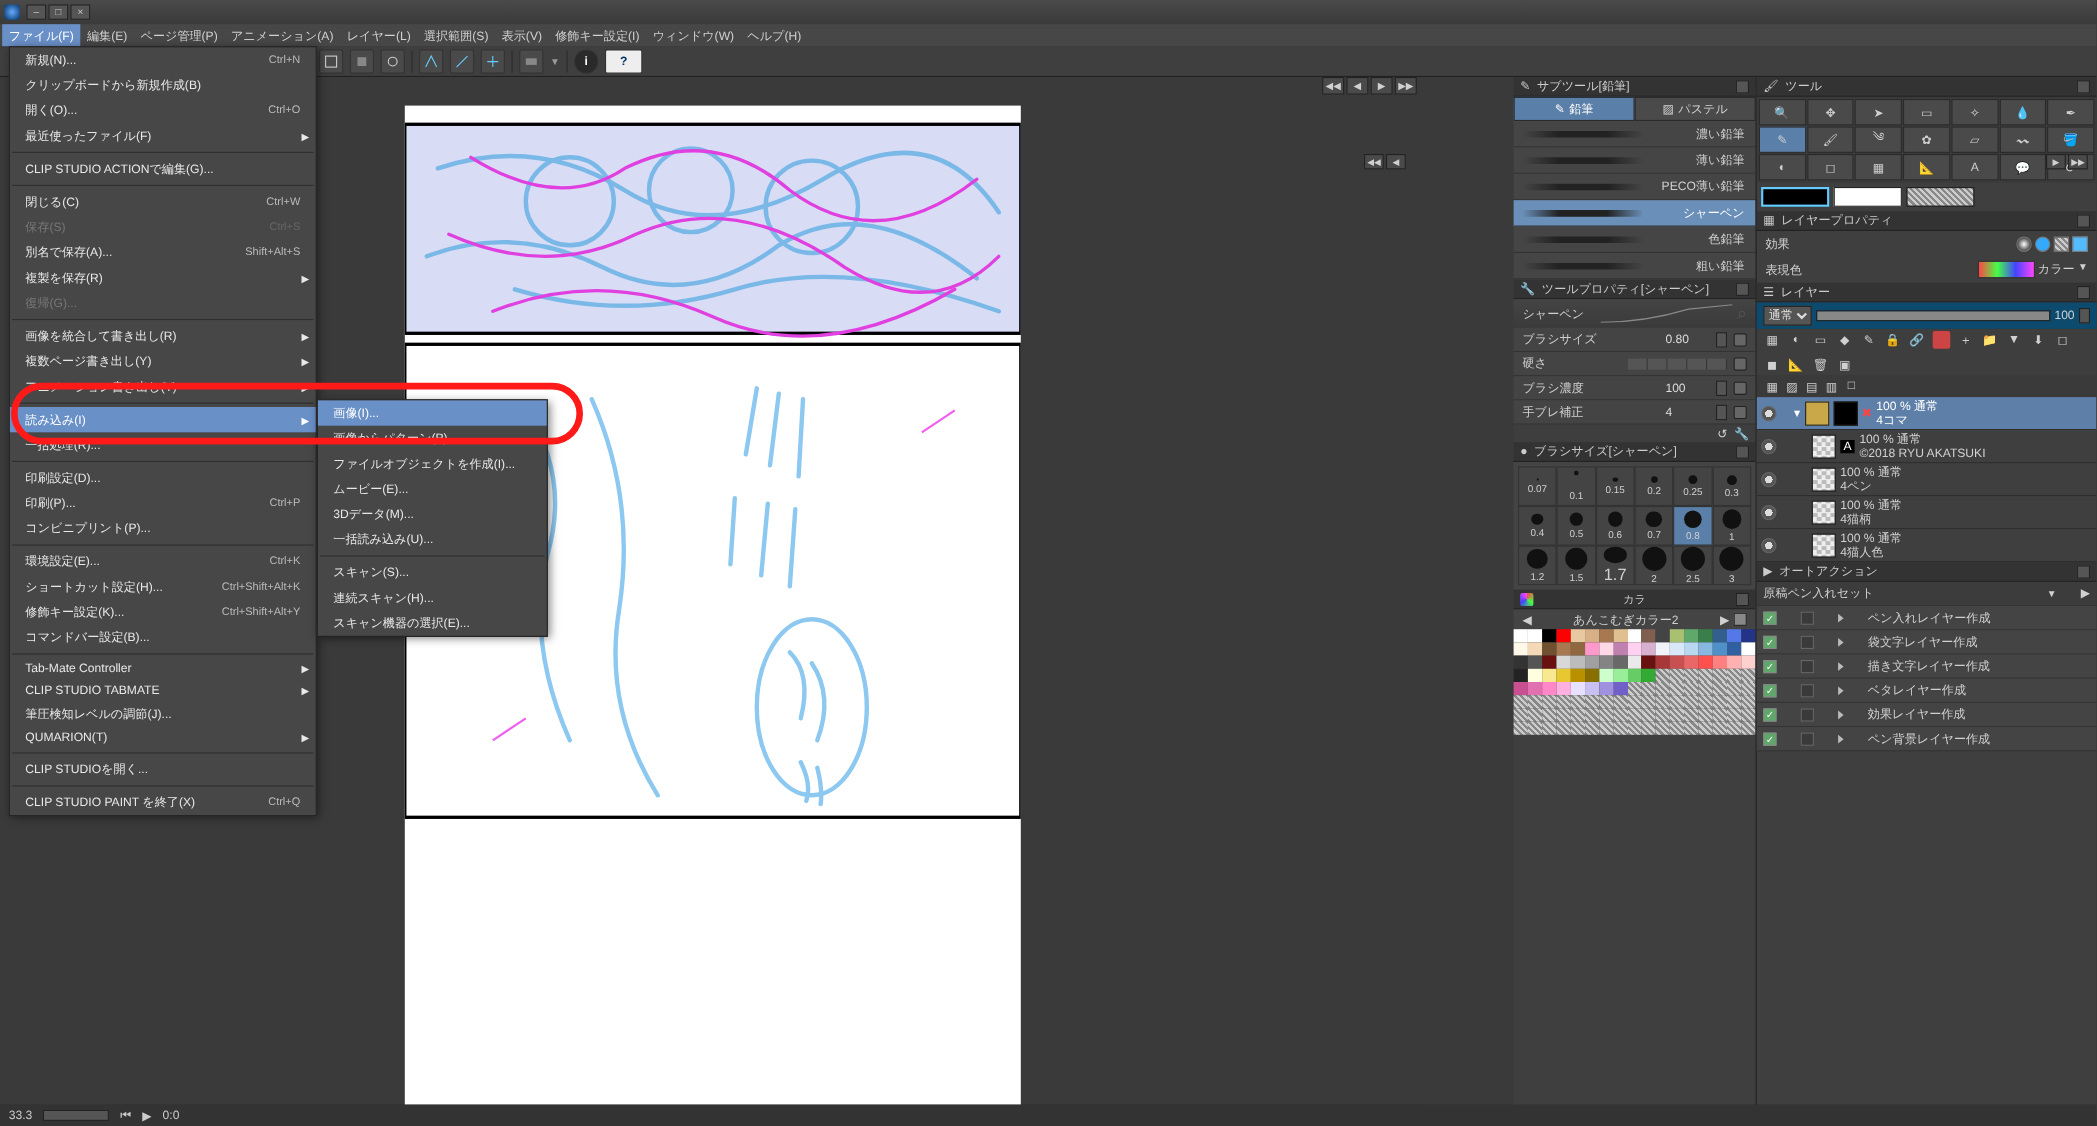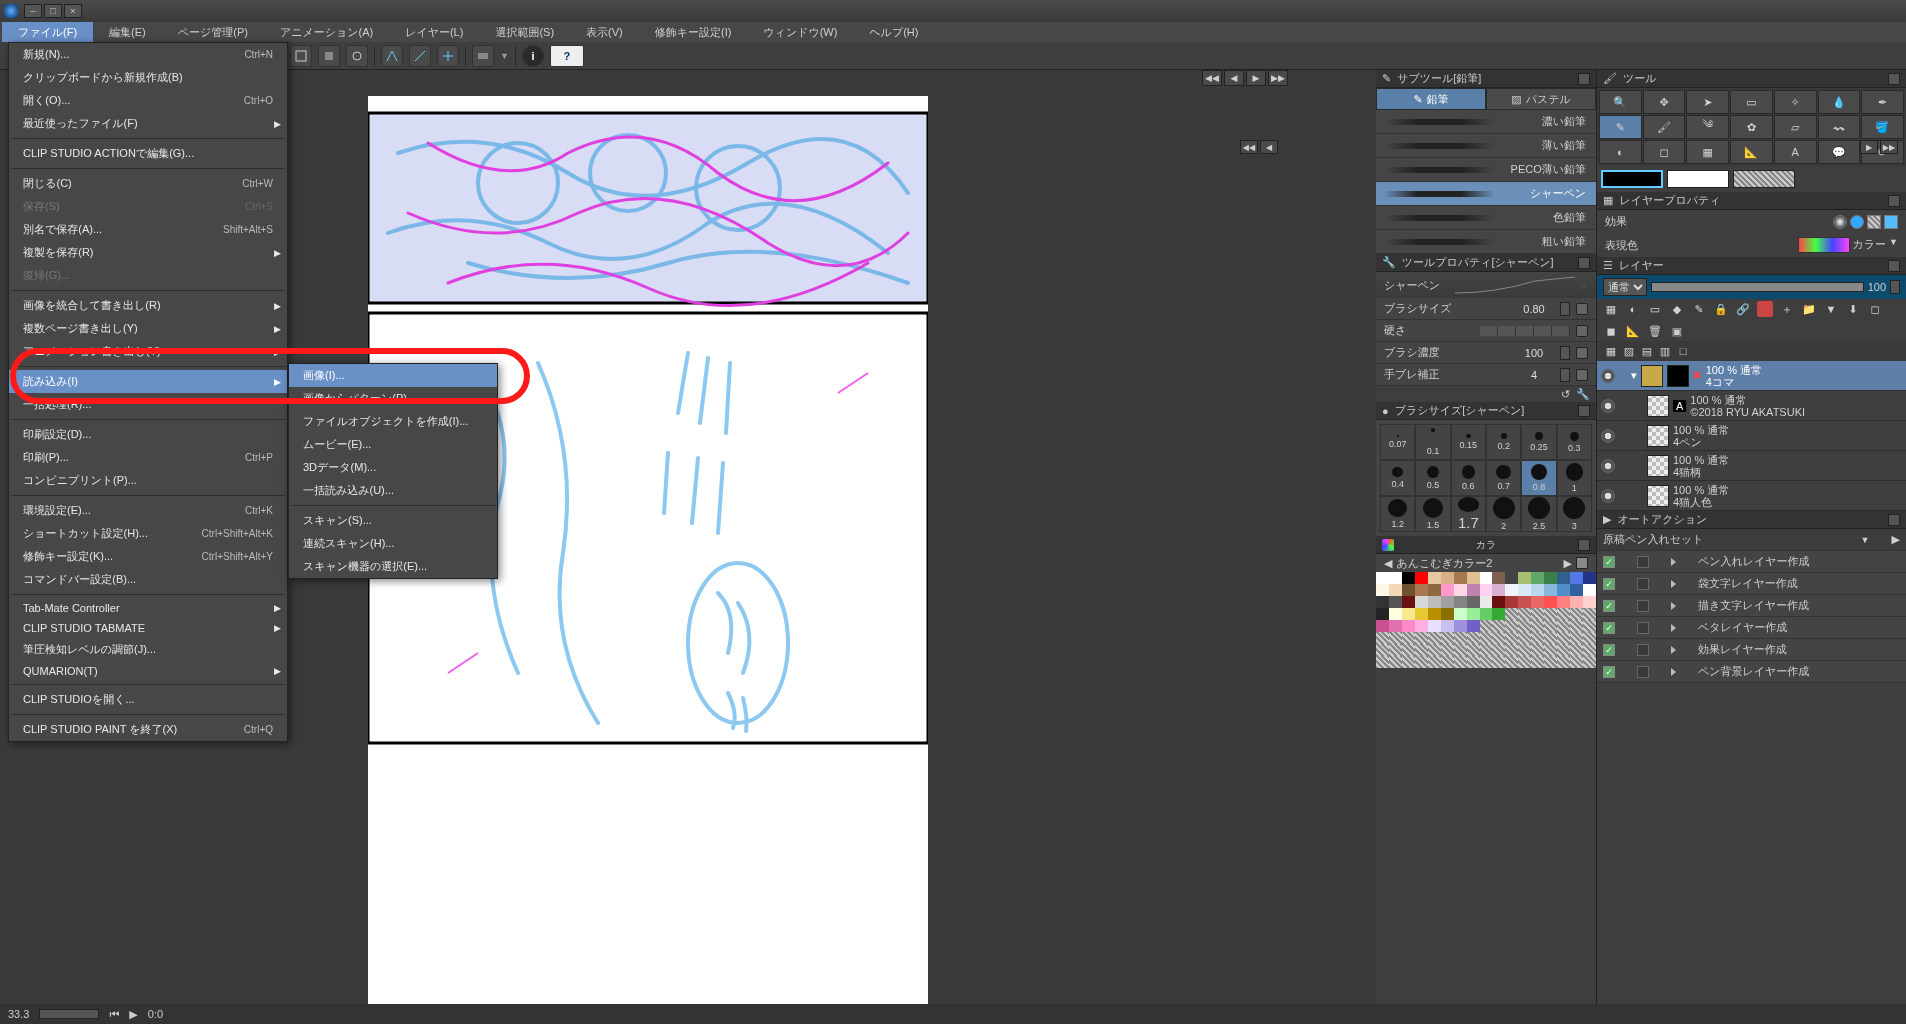--- a/index.html
+++ b/index.html
@@ -7,21 +7,21 @@
 
 
 .titlebar { height: 22px; background: linear-gradient(#4a4a4a,#3a3a3a); display: flex; align-items: center; padding: 0 4px; }
 .title-icon { width: 14px; height: 14px; background: radial-gradient(circle,#6af 0%,#036 100%); border-radius: 3px; margin-right: 6px; }
 .titlebar .title { flex: 1; text-align: center; color: #ddd; }
 .win-btns { display: flex; gap: 2px; }
 .win-btn { width: 18px; height: 14px; background: #555; border: 1px solid #222; display: flex; align-items: center; justify-content: center; font-size: 9px; color: #ccc; cursor: pointer; }
 
 
 .menubar { height: 20px; background: #474747; display: flex; align-items: stretch; padding: 0 2px; }
-.menu-item { padding: 0 16px; display: flex; align-items: center; cursor: pointer; }
+.menu-item { padding: 0 6px; display: flex; align-items: center; cursor: pointer; }
 .menu-item.active { background: #6a90c8; color: #fff; }
 
 
 .toolbar { height: 28px; background: #3f3f3f; border-bottom: 1px solid #222; display: flex; align-items: center; padding-left: 290px; gap: 6px; }
 .t-btn { width: 22px; height: 22px; background: #4a4a4a; border: 1px solid #333; display:flex; align-items:center; justify-content:center; border-radius:2px; }
 .t-sep { width:1px; height:20px; background:#2a2a2a; }
 
 
 .canvas-area { position: absolute; left: 0; top: 70px; right: 610px; bottom: 20px; background: #3a3a3a; display:flex; justify-content:center; }
 .page { width: 560px; height: 100%; background: #fff; margin-top: 26px; }
@@ -54,21 +54,21 @@
 .subtool-tab { flex:1; display:flex; align-items:center; justify-content:center; gap:4px; background:#4a4a4a; border:1px solid #2a2a2a; cursor:pointer; }
 .subtool-tab.active { background:#5a7fa8; color:#fff; }
 
 .brush-list { display:flex; flex-direction:column; }
 .brush-item { height:24px; display:flex; align-items:center; justify-content:flex-end; padding:0 10px; border-bottom:1px solid #333; background:#454545; cursor:pointer; position:relative; }
 .brush-item.active { background:#6a8fb8; color:#fff; }
 .brush-stroke { position:absolute; left:8px; width:110px; height:6px; background:linear-gradient(to right, transparent, #222 30%, #222 70%, transparent); border-radius:3px; }
 
 .prop-row { display:flex; align-items:center; padding:3px 8px; gap:6px; border-bottom:1px solid #333; background:#444; }
 .prop-row .label { flex:1; }
-.prop-row .val { color:#ddd; width:40px; text-align:center; }
+.prop-row .val { color:#ddd; width:40px; text-align:left; }
 .prop-row .updown { width:10px; height:14px; background:#555; border:1px solid #222; }
 .prop-row .knob { width:12px; height:12px; background:#666; border:1px solid #222; border-radius:2px; }
 .slider-bar { flex:1; height:10px; display:flex; }
 .slider-bar span { flex:1; background:#555; border-right:1px solid #333; }
 .curve { height:26px; background:linear-gradient(#444,#3a3a3a); display:flex; align-items:center; padding:0 8px; }
 
 .size-grid { display:grid; grid-template-columns:repeat(6,1fr); gap:0; background:#444; padding:4px; }
 .size-cell { height:36px; display:flex; flex-direction:column; align-items:center; justify-content:center; border:1px solid #333; cursor:pointer; }
 .size-cell.sel { background:#5a7fa8; }
 .dot { background:#111; border-radius:50%; }
@@ -540,21 +540,21 @@
 
   <div class="panel-head">
     <span style="display:inline-block;width:12px;height:12px;background:conic-gradient(#f44,#4f4,#44f,#f4f);border-radius:2px"></span>
     <span style="margin-left:auto;font-size:10px">カラ</span>
     <div class="hicons">
         <div class="hicon"></div>
       </div>
   </div>
   <div class="palette-head">
     <span>◀</span>
-    <span style="flex:1;text-align:left">あんこむぎカラー2</span>
+    <span style="flex:1;text-align:center">あんこむぎカラー2</span>
     <span>▶</span>
     <span style="width:12px;height:12px;background:#888;border:1px solid #222"></span>
   </div>
   <div class="palette" id="palette-grid">
       <div class="sw" style="background: rgb(255, 255, 255);"></div>
       <div class="sw" style="background: rgb(255, 255, 255);"></div>
       <div class="sw" style="background: rgb(0, 0, 0);"></div>
       <div class="sw" style="background: rgb(255, 0, 0);"></div>
       <div class="sw" style="background: rgb(232, 200, 160);"></div>
       <div class="sw" style="background: rgb(216, 176, 136);"></div>

